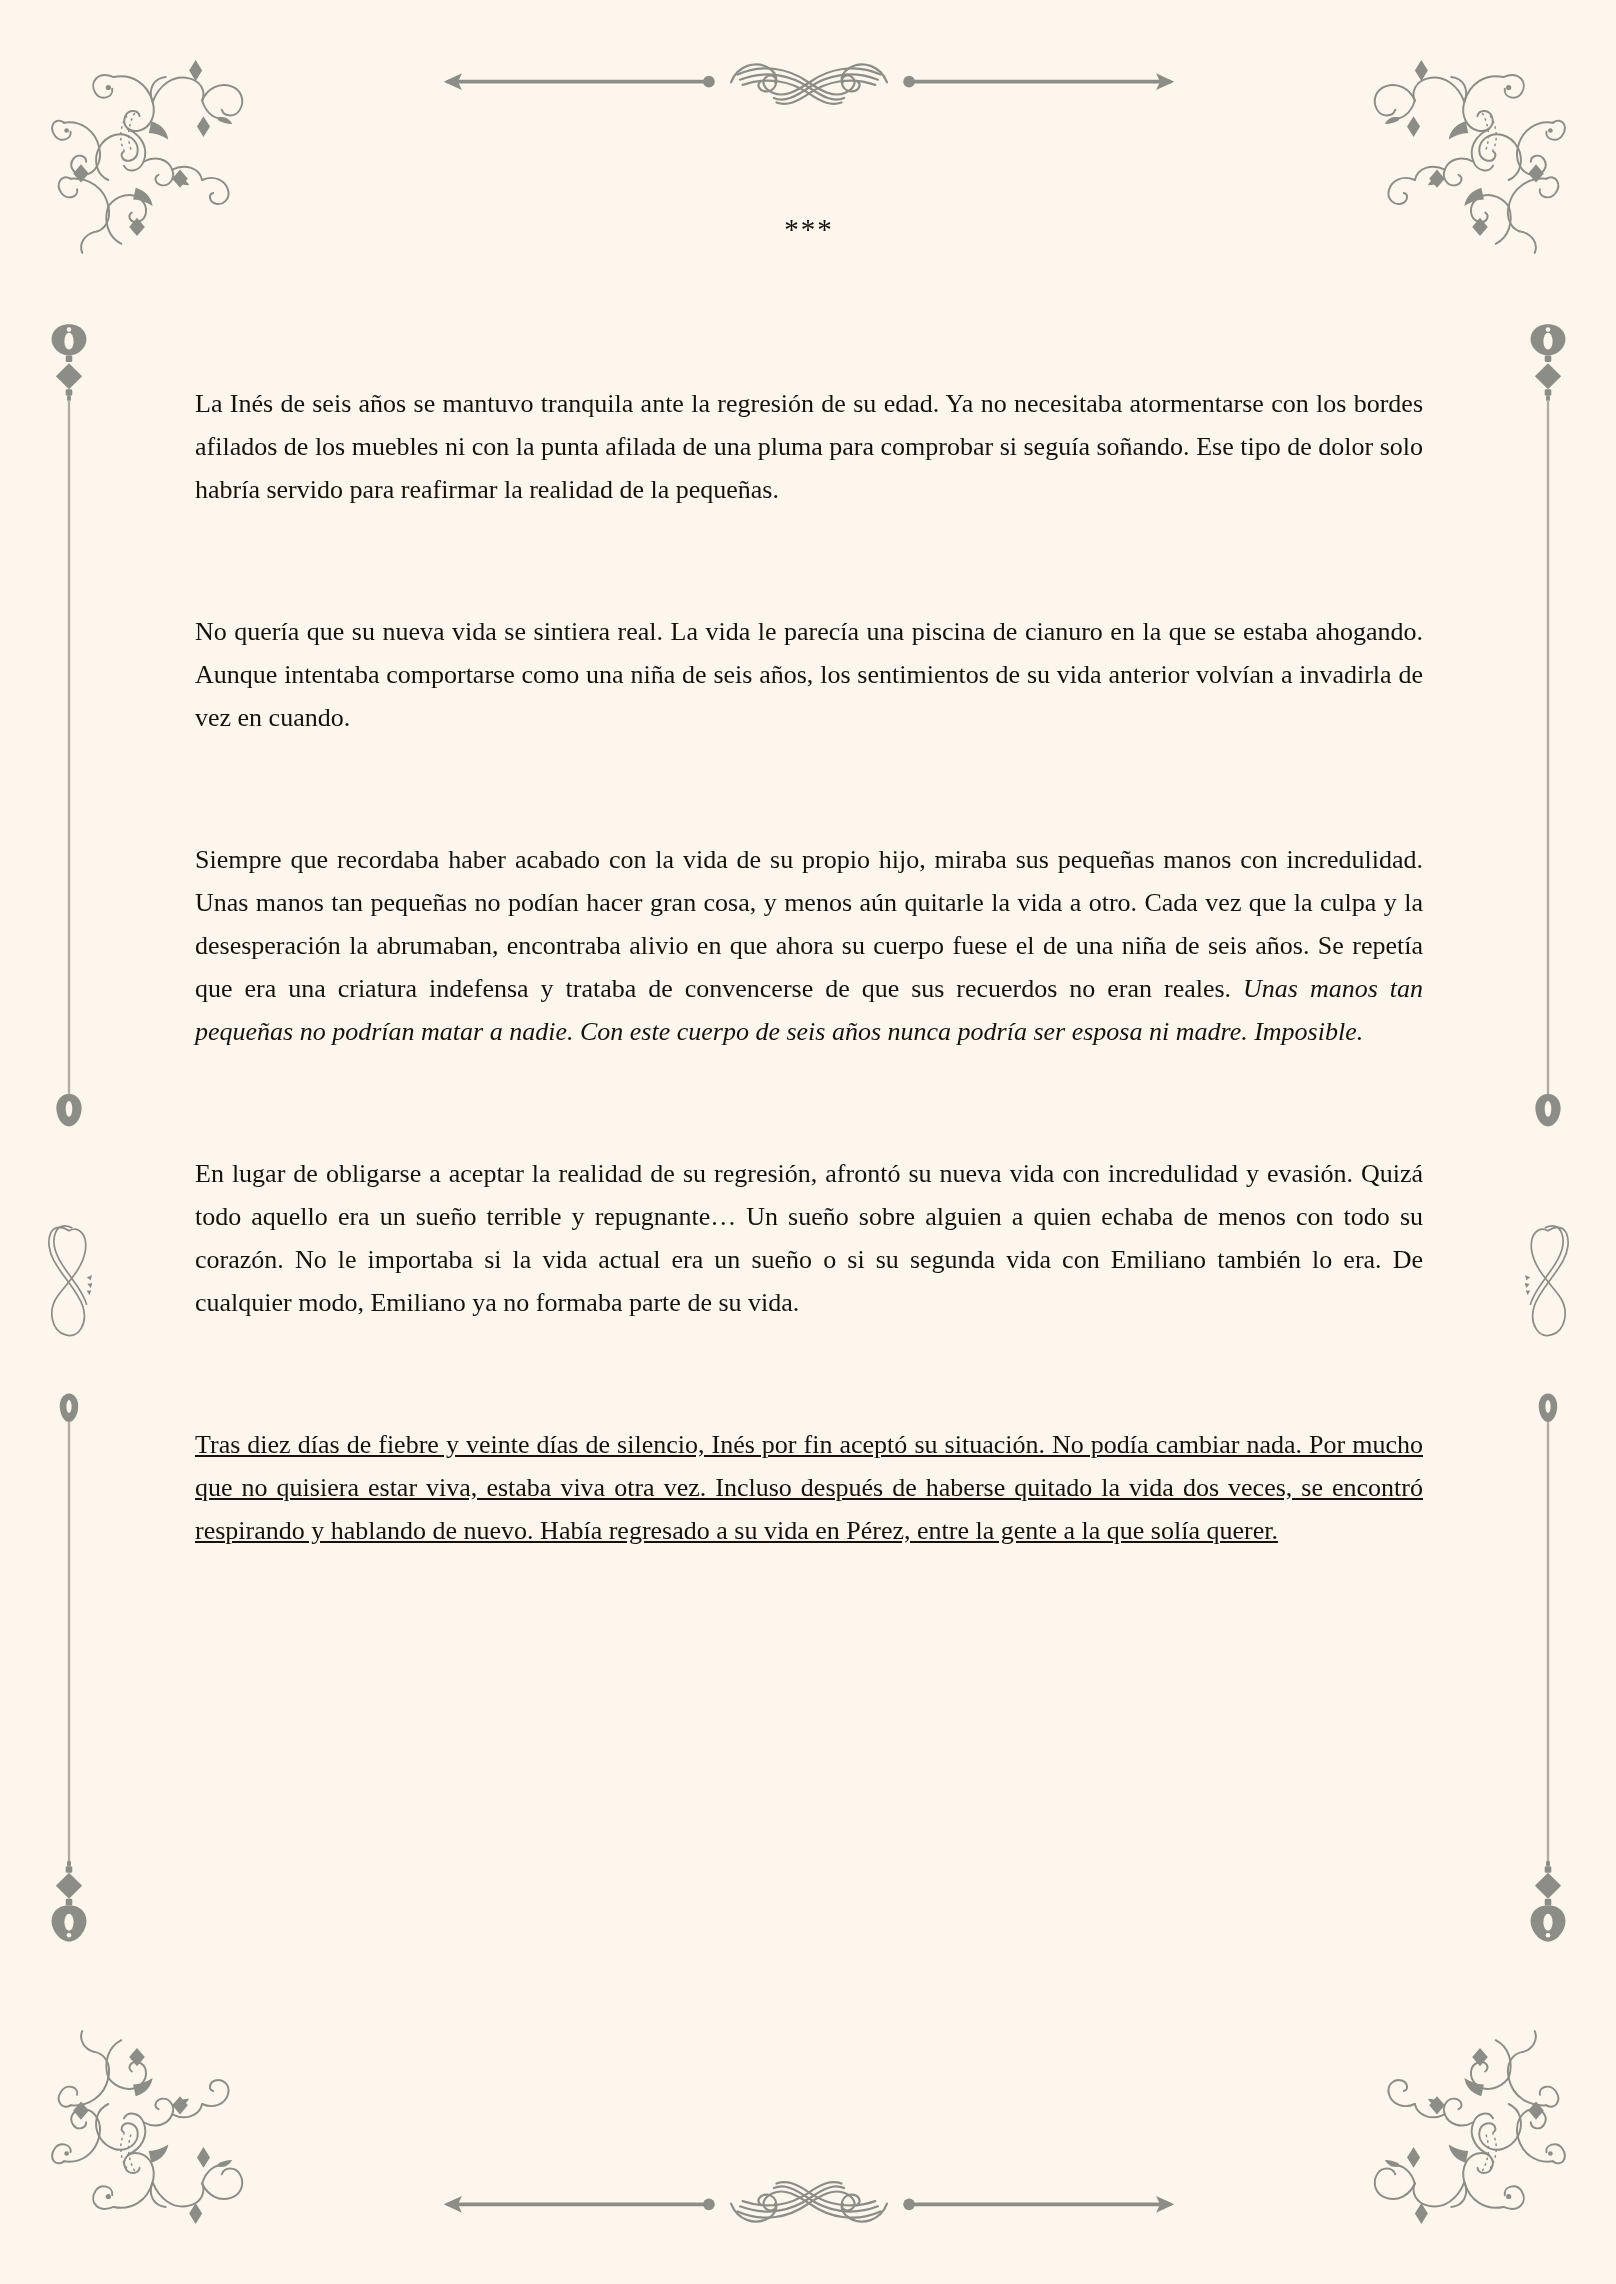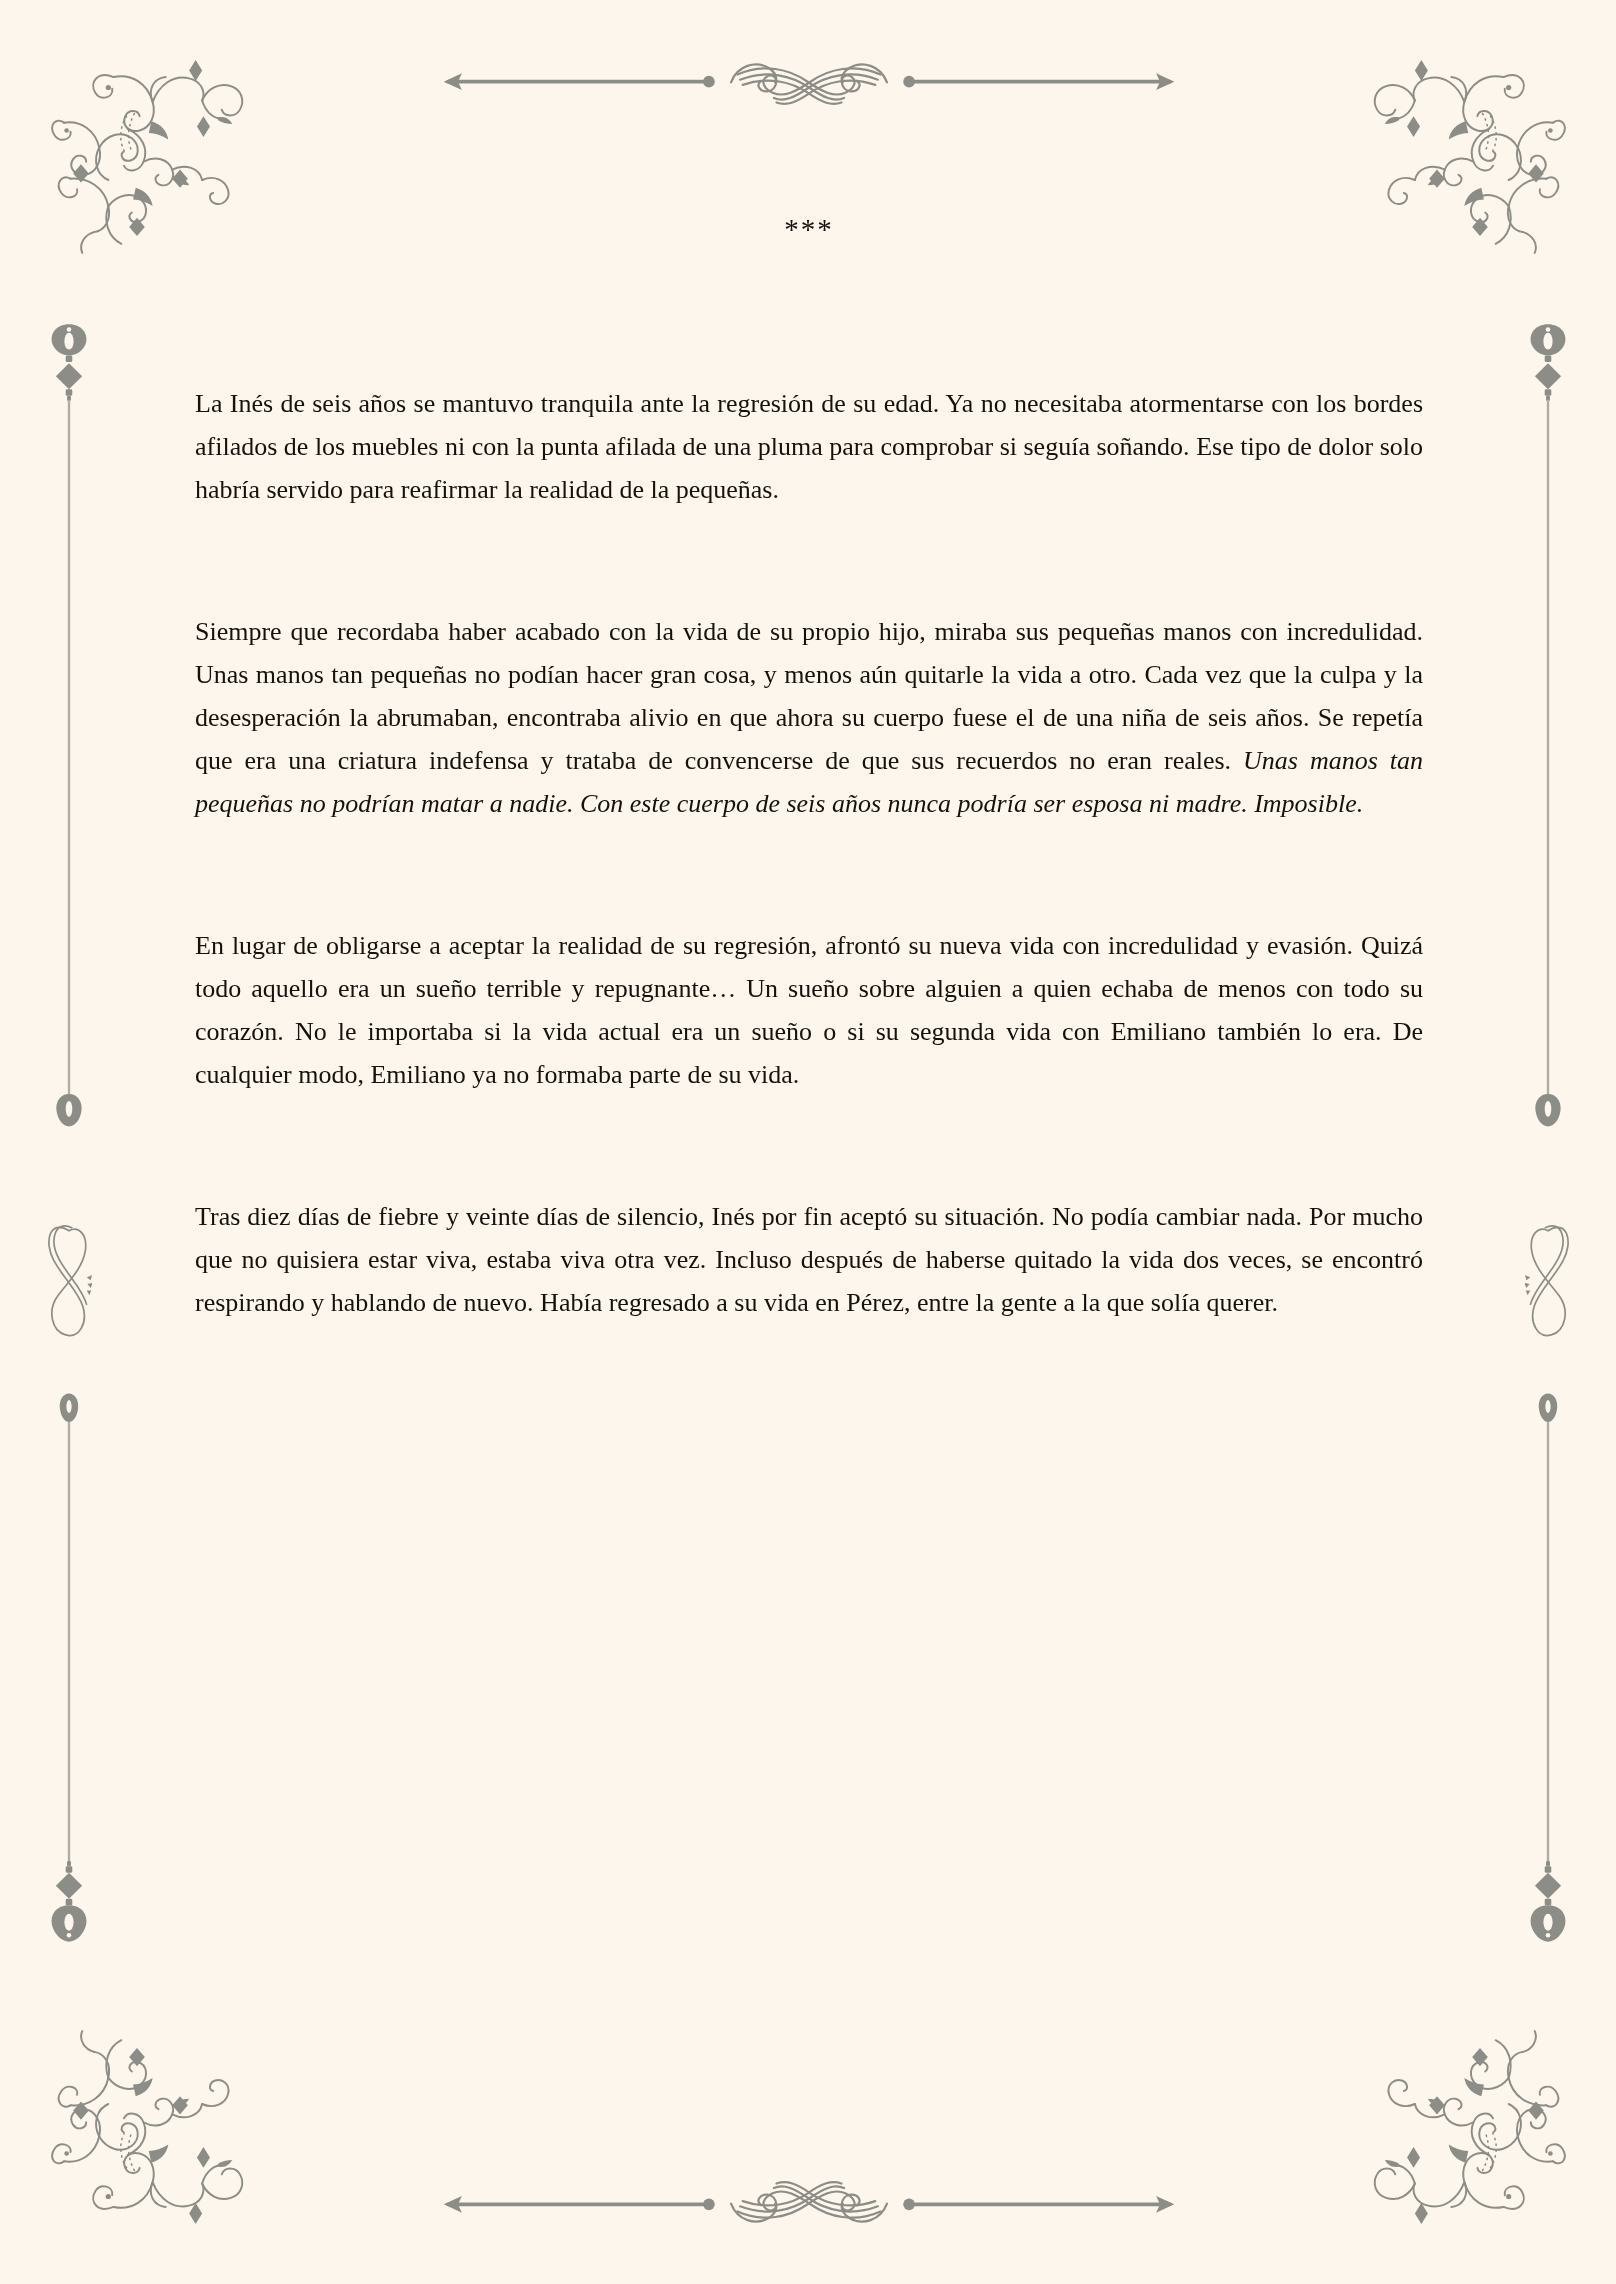--- a/index.html
+++ b/index.html
@@ -74,21 +74,21 @@
   .para {
     font-family: "Liberation Serif", serif;
     font-size: 26px;
     line-height: 43px;
     color: #15120e;
     text-align: justify;
     text-justify: inter-word;
     margin: 0 0 99px 0;
     hyphens: none;
   }
-  .para:last-child { margin-bottom: 0; }
+  .para:last-child { margin-bottom: 0; text-decoration: underline; }
   .para em { font-style: italic; }
 </style>
 </head>
 <body>
 
 <div class="page">
 
   <div class="flourish flourish-top">
     <svg viewBox="0 0 1420 120" xmlns="http://www.w3.org/2000/svg">
       <g fill="none" stroke="#8d8d87" stroke-width="3.4" stroke-linecap="round">
@@ -398,20 +398,21 @@
       </g>
     </svg>
   </div>
 
   <div class="content">
 
     <div class="stars">***</div>
 
     <p class="para">La Inés de seis años se mantuvo tranquila ante la regresión de su edad. Ya no necesitaba atormentarse con los bordes afilados de los muebles ni con la punta afilada de una pluma para comprobar si seguía soñando. Ese tipo de dolor solo habría servido para reafirmar la realidad de la pequeñas.</p>
 
+    <p class="para">No quería que su nueva vida se sintiera real. La vida le parecía una piscina de cianuro en la que se estaba ahogando. Aunque intentaba comportarse como una niña de seis años, los sentimientos de su vida anterior volvían a invadirla de vez en cuando.</p>
 
     <p class="para"><span>Siempre que recordaba haber acabado con la vida de su propio hijo, miraba sus pequeñas manos con incredulidad. Unas manos tan pequeñas no podían hacer gran cosa, y menos aún quitarle la vida a otro. Cada vez que la culpa y la desesperación la abrumaban, encontraba alivio en que ahora su cuerpo fuese el de una niña de seis años. Se repetía que era una criatura indefensa y trataba de convencerse de que sus recuerdos no eran reales. </span><em>Unas manos tan pequeñas no podrían matar a nadie. Con este cuerpo de seis años nunca podría ser esposa ni madre. Imposible.</em></p>
 
     <p class="para">En lugar de obligarse a aceptar la realidad de su regresión, afrontó su nueva vida con incredulidad y evasión. Quizá todo aquello era un sueño terrible y repugnante… Un sueño sobre alguien a quien echaba de menos con todo su corazón. No le importaba si la vida actual era un sueño o si su segunda vida con Emiliano también lo era. De cualquier modo, Emiliano ya no formaba parte de su vida.</p>
 
     <p class="para">Tras diez días de fiebre y veinte días de silencio, Inés por fin aceptó su situación. No podía cambiar nada. Por mucho que no quisiera estar viva, estaba viva otra vez. Incluso después de haberse quitado la vida dos veces, se encontró respirando y hablando de nuevo. Había regresado a su vida en Pérez, entre la gente a la que solía querer.</p>
 
   </div>
 
 </div>

